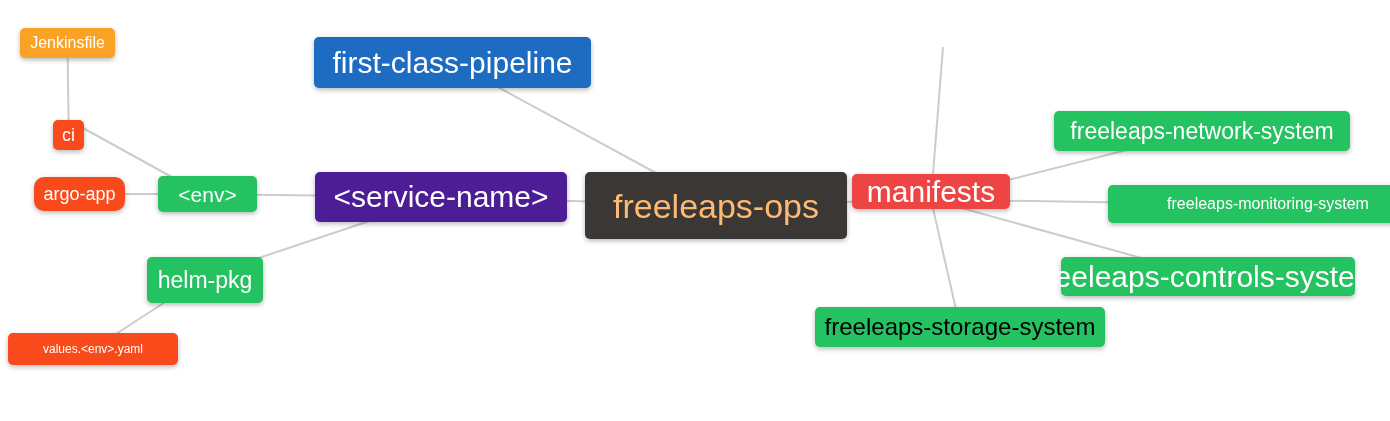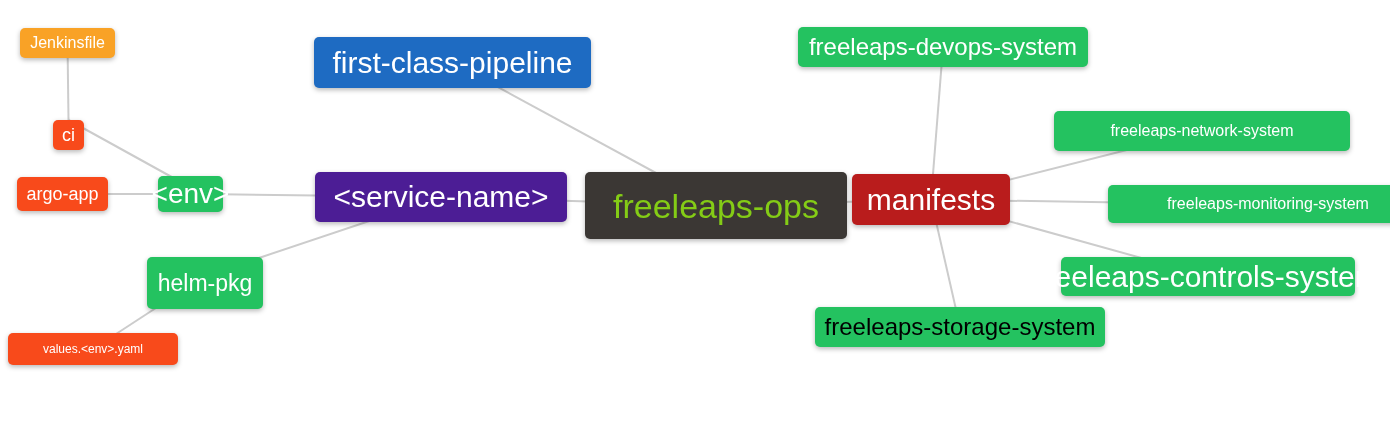--- a/index.html
+++ b/index.html
@@ -62,27 +62,26 @@
       <line x1="716" y1="205.5" x2="931" y2="199.5" stroke="#cccccc" stroke-width="2"></line>
       <line x1="931" y1="199.5" x2="943" y2="47" stroke="#cccccc" stroke-width="2"></line>
       <line x1="931" y1="199.5" x2="1202" y2="131" stroke="#cccccc" stroke-width="2"></line>
       <line x1="931" y1="199.5" x2="1212" y2="204" stroke="#cccccc" stroke-width="2"></line>
       <line x1="931" y1="199.5" x2="1208" y2="276.5" stroke="#cccccc" stroke-width="2"></line>
       <line x1="931" y1="199.5" x2="960" y2="327" stroke="#cccccc" stroke-width="2"></line>
     </svg>
   <div class="nodes-layer" id="nodes">
       <div class="mind-node" style="left: 20px; top: 28px; width: 95px; height: 30px; font-size: 16px; background: rgb(249, 162, 38); color: rgb(255, 255, 255);">Jenkinsfile</div>
       <div class="mind-node" style="left: 53px; top: 120px; width: 31px; height: 30px; font-size: 18px; background: rgb(248, 74, 27); color: rgb(255, 255, 255);">ci</div>
-      <div class="mind-node" style="left: 17px; top: 177px; width: 91px; height: 34px; font-size: 18px; background: rgb(248, 74, 27); color: rgb(255, 255, 255);">argo-app</div>
-      <div class="mind-node" style="left: 158px; top: 176px; width: 65px; height: 36px; font-size: 28px; background: rgb(36, 194, 96); color: rgb(255, 255, 255); text-align: center;">&lt;env&gt;</div>
-      <div class="mind-node" style="left: 147px; top: 257px; width: 116px; height: 52px; font-size: 23px; background: rgb(36, 194, 96); color: rgb(255, 255, 255);">helm-pkg</div>
+      <div class="mind-node" style="left: 34px; top: 177px; width: 91px; height: 34px; font-size: 18px; background: rgb(248, 74, 27); color: rgb(255, 255, 255); border-radius: 10px;">argo-app</div>
+      <div class="mind-node" style="left: 158px; top: 176px; width: 99px; height: 36px; font-size: 21px; background: rgb(36, 194, 96); color: rgb(255, 255, 255); text-align: center;">&lt;env&gt;</div>
+      <div class="mind-node" style="left: 147px; top: 257px; width: 116px; height: 46px; font-size: 23px; background: rgb(36, 194, 96); color: rgb(255, 255, 255);">helm-pkg</div>
       <div class="mind-node" style="left: 8px; top: 333px; width: 170px; height: 32px; font-size: 12px; background: rgb(248, 74, 27); color: rgb(255, 255, 255);">values.&lt;env&gt;.yaml</div>
       <div class="mind-node" style="left: 314px; top: 37px; width: 277px; height: 51px; font-size: 30px; background: rgb(30, 107, 194); color: #ffffff;">first-class-pipeline</div>
       <div class="mind-node" style="left: 315px; top: 172px; width: 252px; height: 50px; font-size: 30px; background: #4c1d95; color: rgb(255, 255, 255);">&lt;service-name&gt;</div>
-      <div class="mind-node" style="left: 585px; top: 172px; width: 262px; height: 67px; font-size: 34px; background: rgb(59, 55, 52); color: #84cc16;">freeleaps-ops</div>
-      <div class="mind-node" style="left: 852px; top: 174px; width: 158px; height: 51px; font-size: 30px; background: #b91c1c; color: rgb(255, 255, 255);">manifests</div>
-      <div class="mind-node" style="left: 798px; top: 27px; width: 290px; height: 40px; font-size: 24px; background: rgb(36, 194, 96); color: rgb(255, 255, 255);">freeleaps-devops-system</div>
-      <div class="mind-node" style="left: 1054px; top: 111px; width: 296px; height: 40px; font-size: 16px; background: rgb(36, 194, 96); color: rgb(255, 255, 255);">freeleaps-network-system</div>
+      <div class="mind-node" style="left: 585px; top: 172px; width: 262px; height: 67px; font-size: 34px; background: rgb(59, 55, 52); color: #fdba74;">freeleaps-ops</div>
+      <div class="mind-node" style="left: 852px; top: 174px; width: 158px; height: 35px; font-size: 30px; background: #ef4444; color: rgb(255, 255, 255);">manifests</div>
+      <div class="mind-node" style="left: 1054px; top: 111px; width: 296px; height: 40px; font-size: 23px; background: rgb(36, 194, 96); color: rgb(255, 255, 255);">freeleaps-network-system</div>
       <div class="mind-node" style="left: 1108px; top: 185px; width: 320px; height: 38px; font-size: 16px; background: rgb(36, 194, 96); color: rgb(255, 255, 255);">freeleaps-monitoring-system</div>
       <div class="mind-node" style="left: 1061px; top: 257px; width: 294px; height: 39px; font-size: 30px; background: rgb(36, 194, 96); color: rgb(255, 255, 255);">freeleaps-controls-system</div>
       <div class="mind-node" style="left: 815px; top: 307px; width: 290px; height: 40px; font-size: 24px; background: rgb(36, 194, 96); color: #000000;">freeleaps-storage-system</div>
     </div>
 </div>
 
 </body></html>

